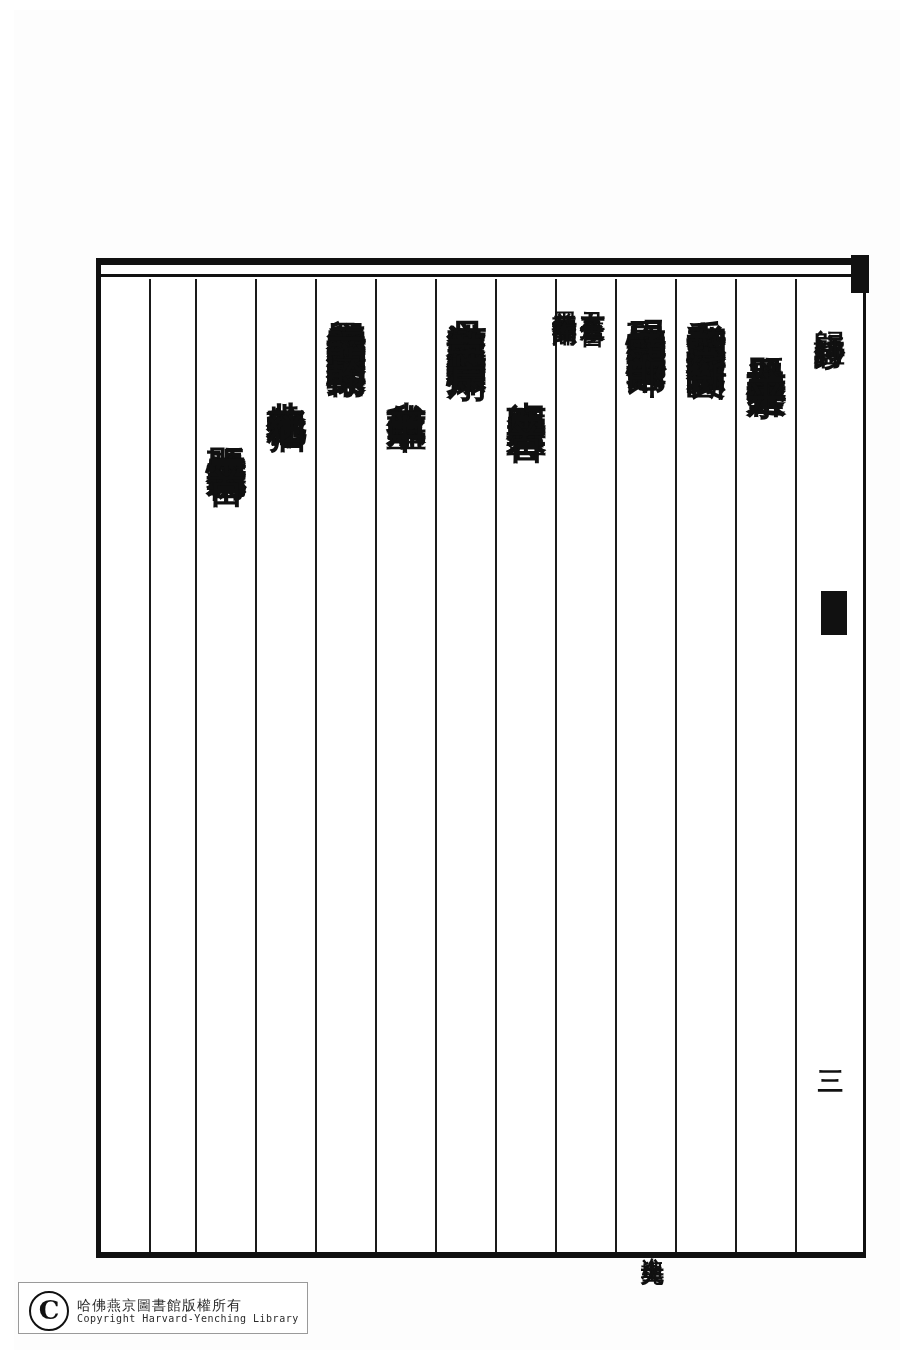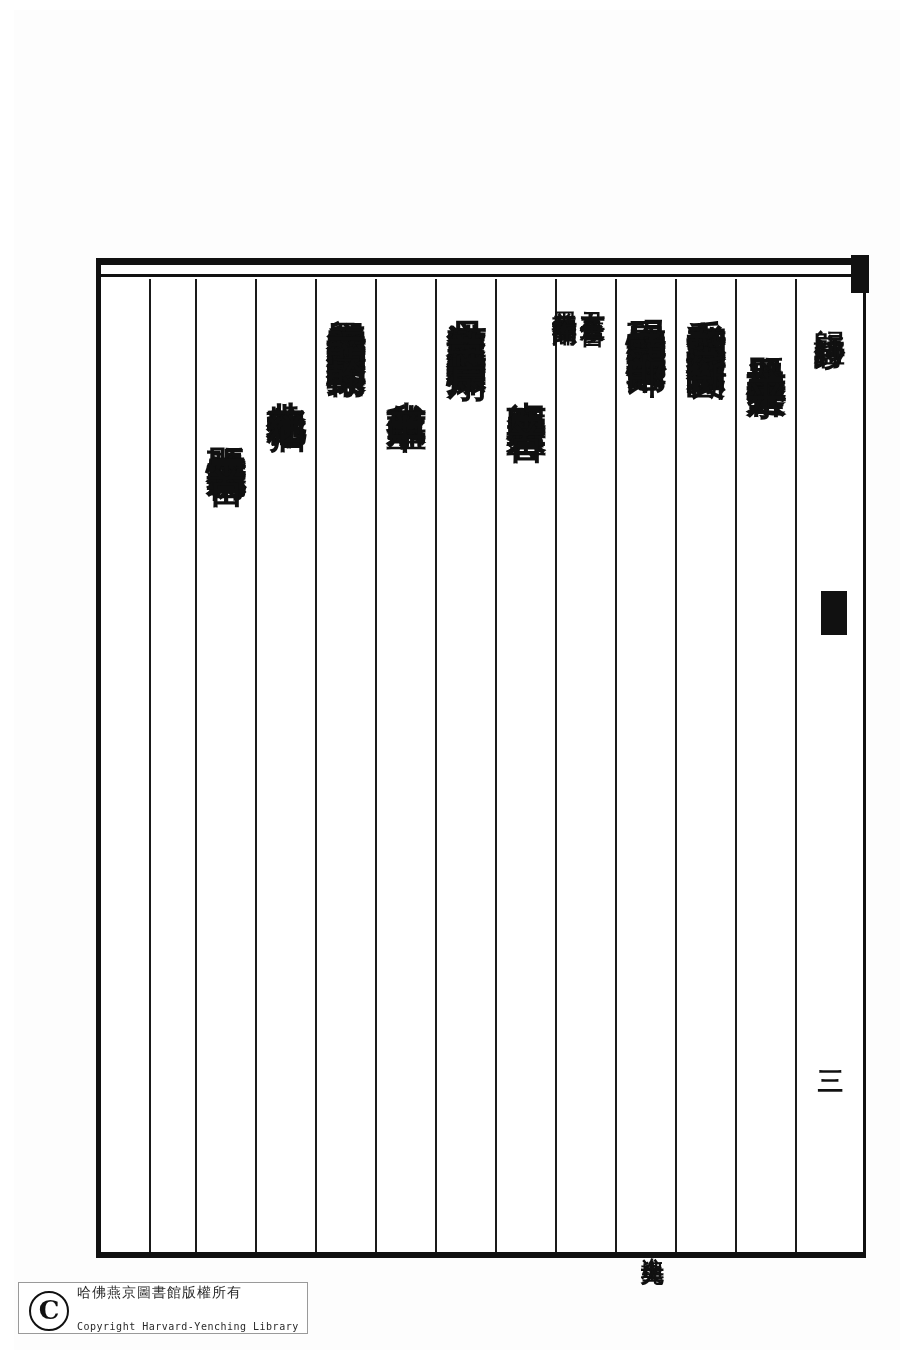--- a/index.html
+++ b/index.html
@@ -174,36 +174,35 @@
     border-radius: 50%;
     font-family: "DejaVu Serif", serif;
     font-size: 26px;
     font-weight: 700;
     color: #111;
     text-align: center;
     line-height: 34px;
   }
   #stamp .cjk-line {
     position: absolute;
-    left: 58px; top: 1px;
+    left: 58px; top: 14px;
     font-family: "DejaVu Sans", "Liberation Sans", sans-serif;
     font-size: 14px;
     letter-spacing: 1px;
     color: #2a2a2a;
     white-space: nowrap;
   }
   #stamp .eng-line {
     position: absolute;
     left: 58px; top: 30px;
     font-family: "DejaVu Sans Mono", "Liberation Mono", monospace;
     font-size: 10px;
     letter-spacing: 0.5px;
     color: #2a2a2a;
     white-space: nowrap;
-    margin-top: 8px;
   }
 </style>
 </head>
 <body>
 
 <div id="scan">
 
   <div class="scan-edge-left"></div>
   <div class="scan-edge-top"></div>
 

